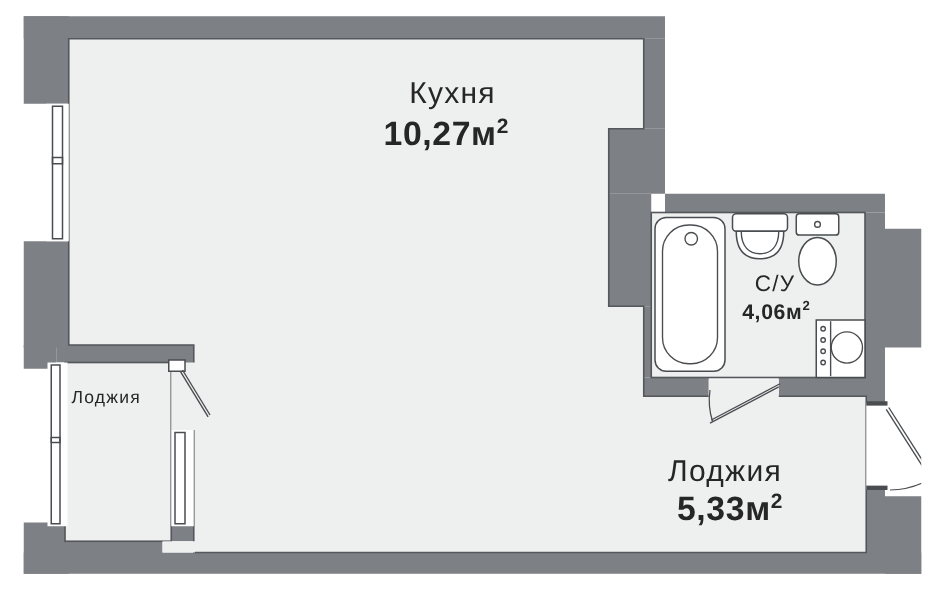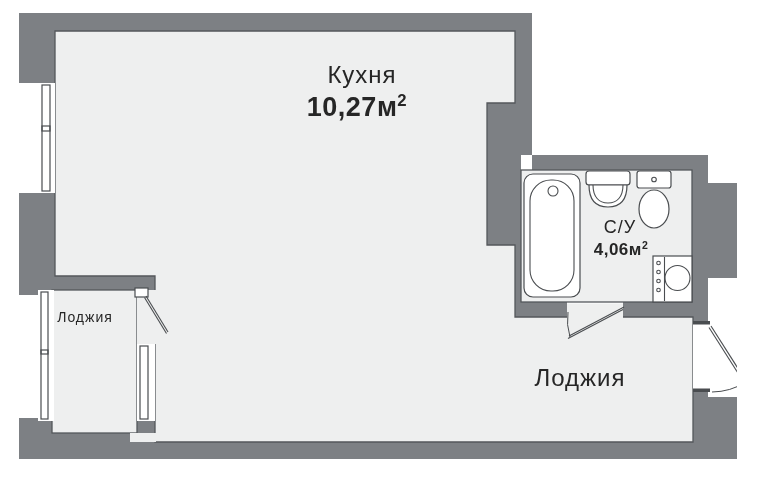--- a/index.html
+++ b/index.html
@@ -133,13 +133,14 @@
   <div class="label name" style="left:362px;top:75px">Кухня</div>
   <div class="label area" style="left:357px;top:107px"><span>10,27м</span><sup>2</sup></div>
 
 
   <div class="label name" style="left:85px;top:317px;font-size:14px">Лоджия</div>
 
   <div class="label name" style="left:620px;top:227px;font-size:18px">С/У</div>
   <div class="label area" style="left:621px;top:249px;font-size:17px"><span>4,06м</span><sup>2</sup></div>
 
   <div class="label name" style="left:580px;top:378px">Лоджия</div>
+  <div class="label area" style="left:584px;top:407px"><span>5,33м</span><sup>2</sup></div>
 </div>
 
 </body></html>

